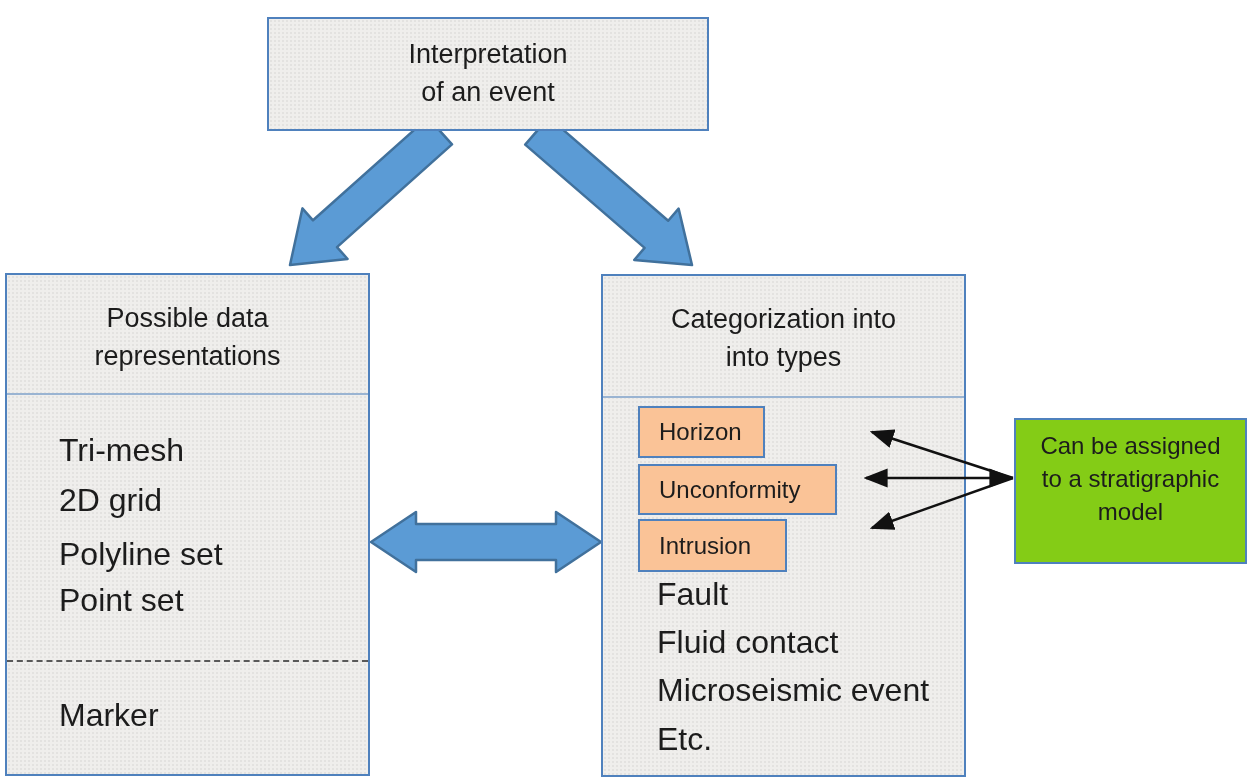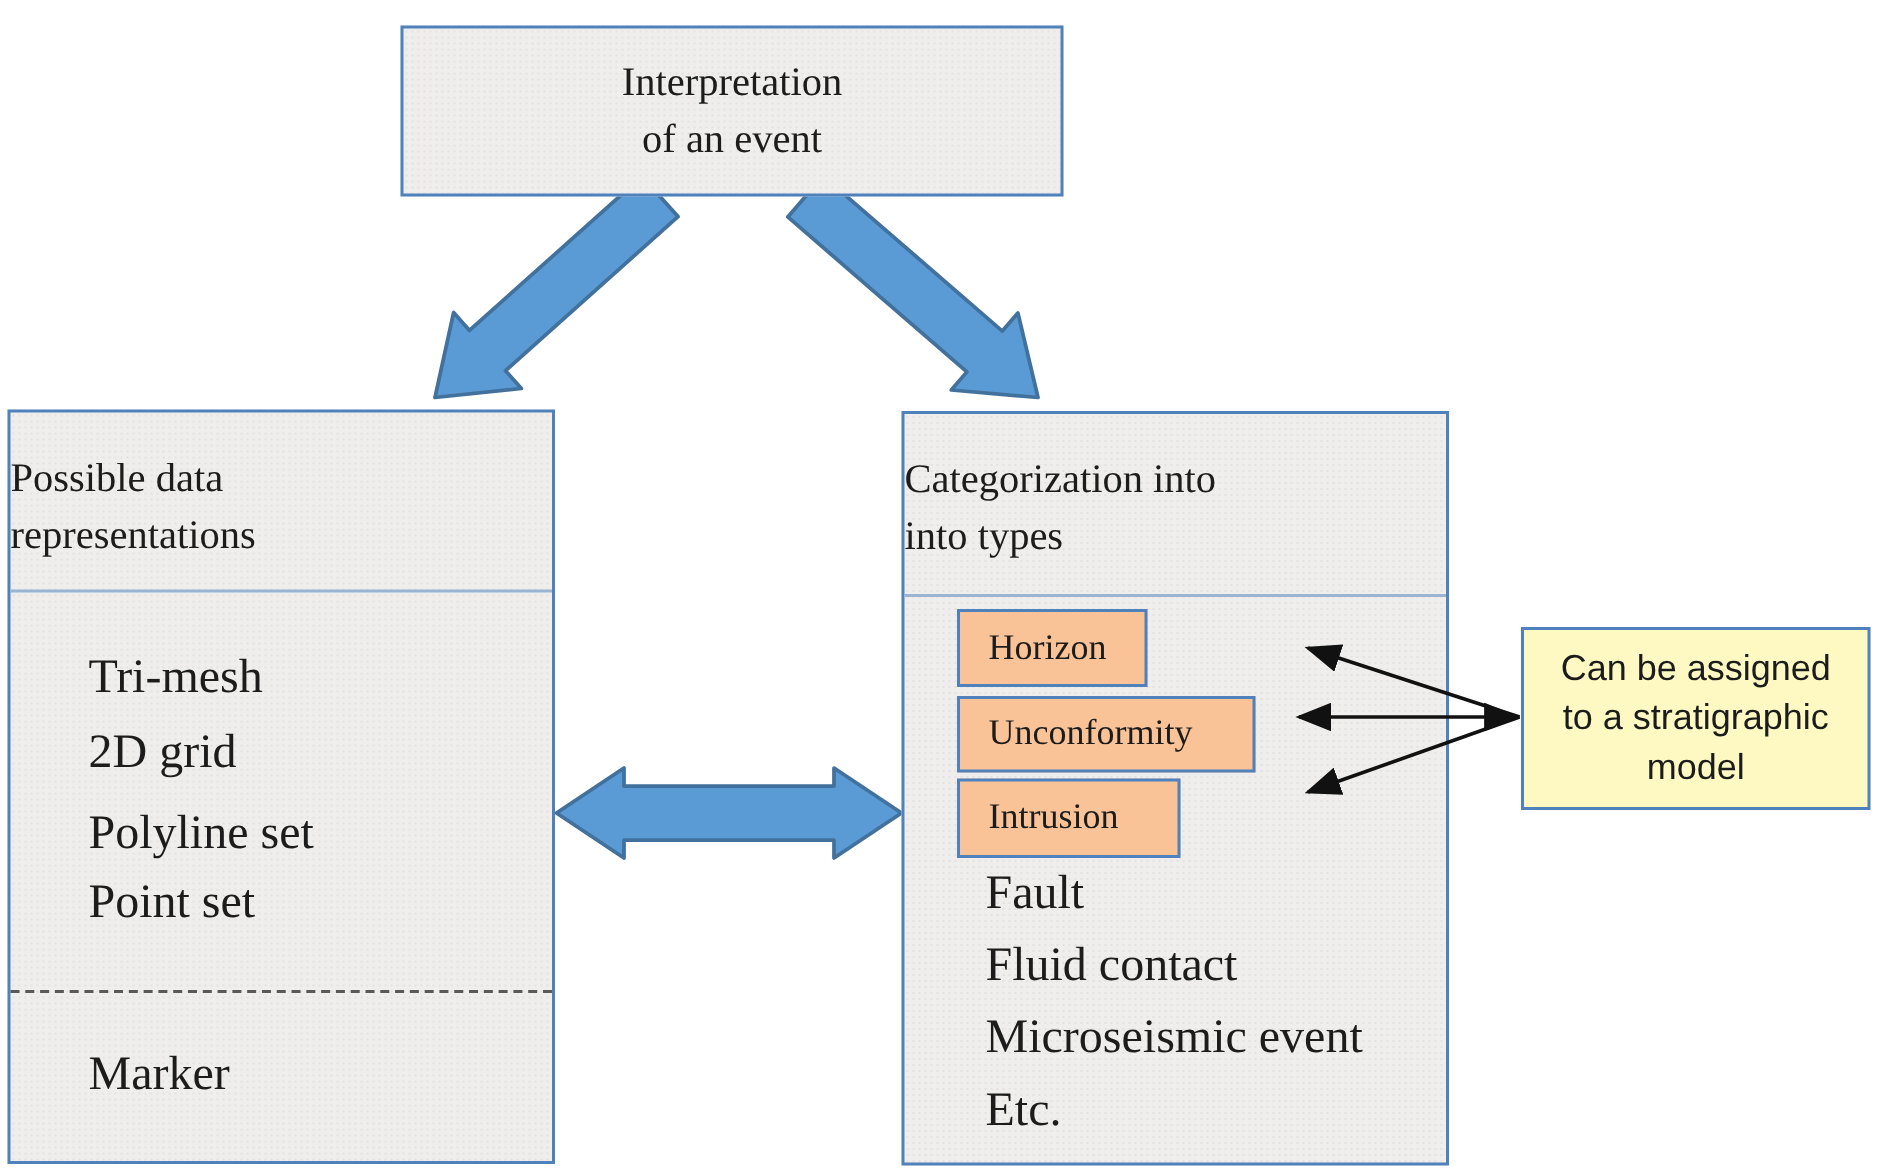--- a/index.html
+++ b/index.html
@@ -10,33 +10,32 @@
   svg.layer { position:absolute; left:0; top:0; pointer-events:none; }
   .layer-behind { z-index:1; }
   .layer-front { z-index:3; }
 
   .panel {
     position:absolute; z-index:2; box-sizing:border-box;
     border:2px solid #4f81bd;
     background-color:#efeeec;
     background-image: radial-gradient(#e3e2e0 1px, transparent 1px);
     background-size:4px 4px;
-    font-family:Liberation Serif, serif;
   }
   .pre { white-space:pre-line; }
 
   #top-box {
     left:267px; top:17px; width:442px; height:114px;
     text-align:center; font-size:27px; line-height:38px; padding-top:16px;
   }
   #left-box  { left:5px;   top:273px; width:365px; height:503px; }
   #right-box { left:601px; top:274px; width:365px; height:503px; }
 
   .panel-title {
-    font-size:27px; line-height:38px; padding-top:24px;
+    text-align:center; font-size:27px; line-height:38px; padding-top:24px;
   }
   .panel-divider {
     position:absolute; left:0; right:0; height:0;
     border-top:2px solid #9ab4d2;
   }
   .dashed-divider {
     position:absolute; left:0; right:0; height:0;
     border-top:2px dashed #595959;
   }
   .list-item {
@@ -45,22 +44,22 @@
   #right-box .list-item { left:54px; }
 
   .highlight {
     position:absolute; left:35px; box-sizing:border-box;
     background:#fac397; border:2px solid #4f81bd;
     font-size:24px; display:flex; align-items:center; padding-left:19px;
   }
 
   #annotation-box {
     position:absolute; z-index:2; box-sizing:border-box;
-    left:1014px; top:418px; width:233px; height:122px;
-    background:#fef9c3; border:2px solid #4f81bd;
+    left:1014px; top:418px; width:233px; height:146px;
+    background:#84cc16; border:2px solid #4f81bd;
     text-align:center; font-size:24px; line-height:33px; padding-top:9px;
   }
 </style>
 </head>
 <body>
 
 <div class="canvas">
 
   <svg class="layer layer-behind" width="1251" height="783" viewBox="0 0 1251 783">
     <polygon points="428.0,117.6 313.0,220.3 302.4,208.4 290,265 347.6,259.0 337.0,247.1 452.0,144.4" fill="#5b9bd5" stroke="#41719c" stroke-width="2.5" stroke-linejoin="round"></polygon>

